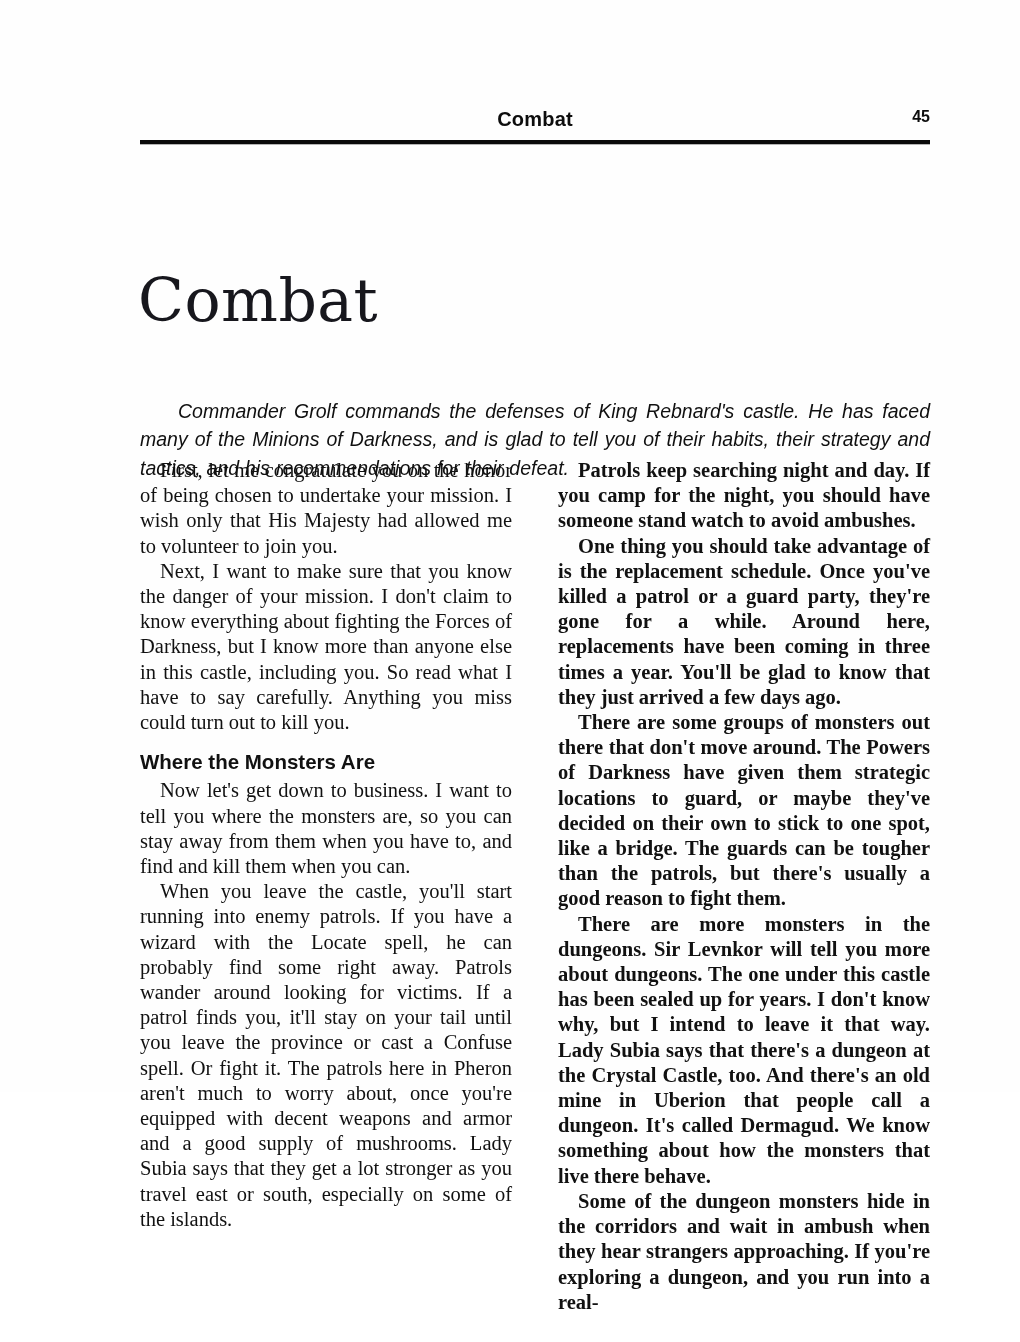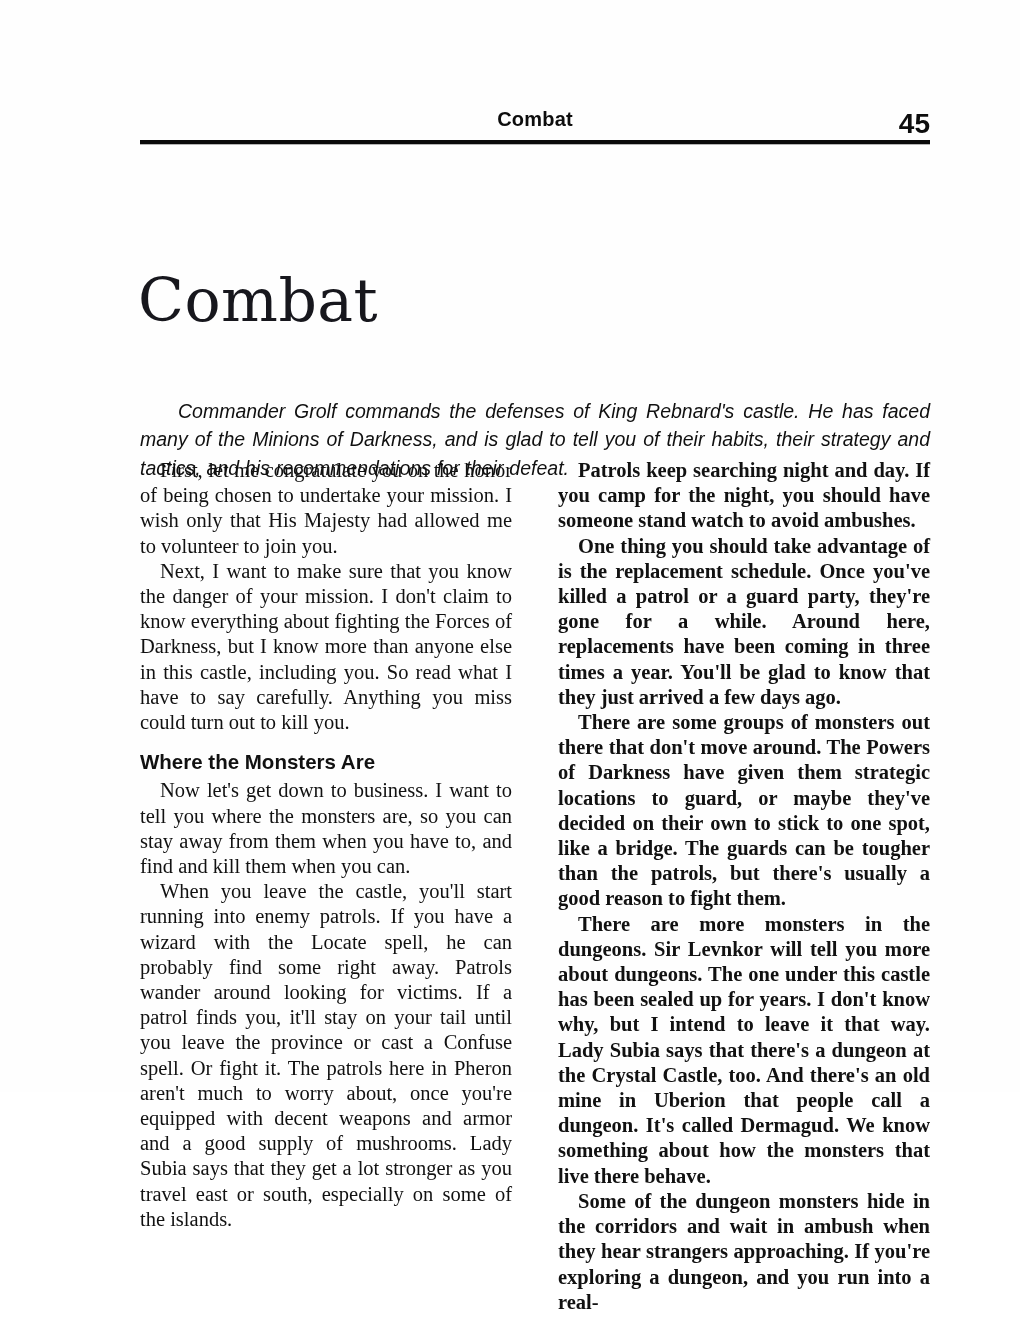--- a/index.html
+++ b/index.html
@@ -43,21 +43,21 @@
     font-size: 20px;
     letter-spacing: 0.2px;
     color: #0d0d0d;
   }
   .running-head-pageno {
     position: absolute;
     right: 0;
     top: 0;
     font-family: "Liberation Sans", "DejaVu Sans", sans-serif;
     font-weight: bold;
-    font-size: 28px;
+    font-size: 16px;
     color: #0d0d0d;
   }
   .head-rule {
     position: absolute;
     left: 140px;
     top: 140px;
     width: 790px;
     height: 4px;
     background: #0a0a0a;
   }

